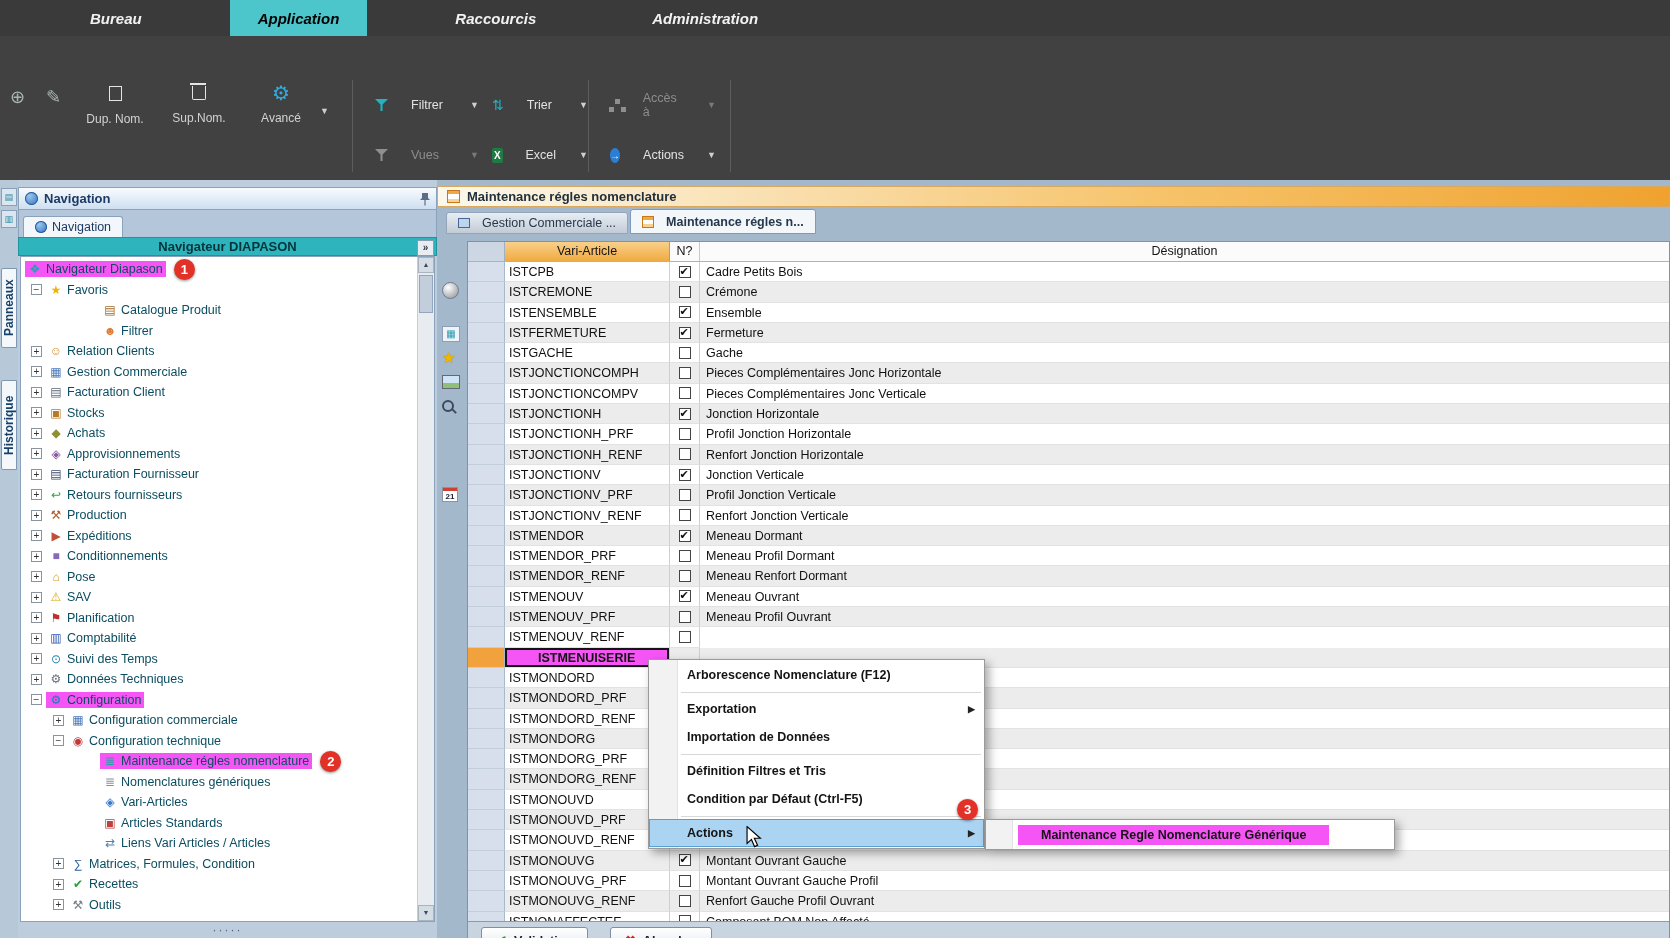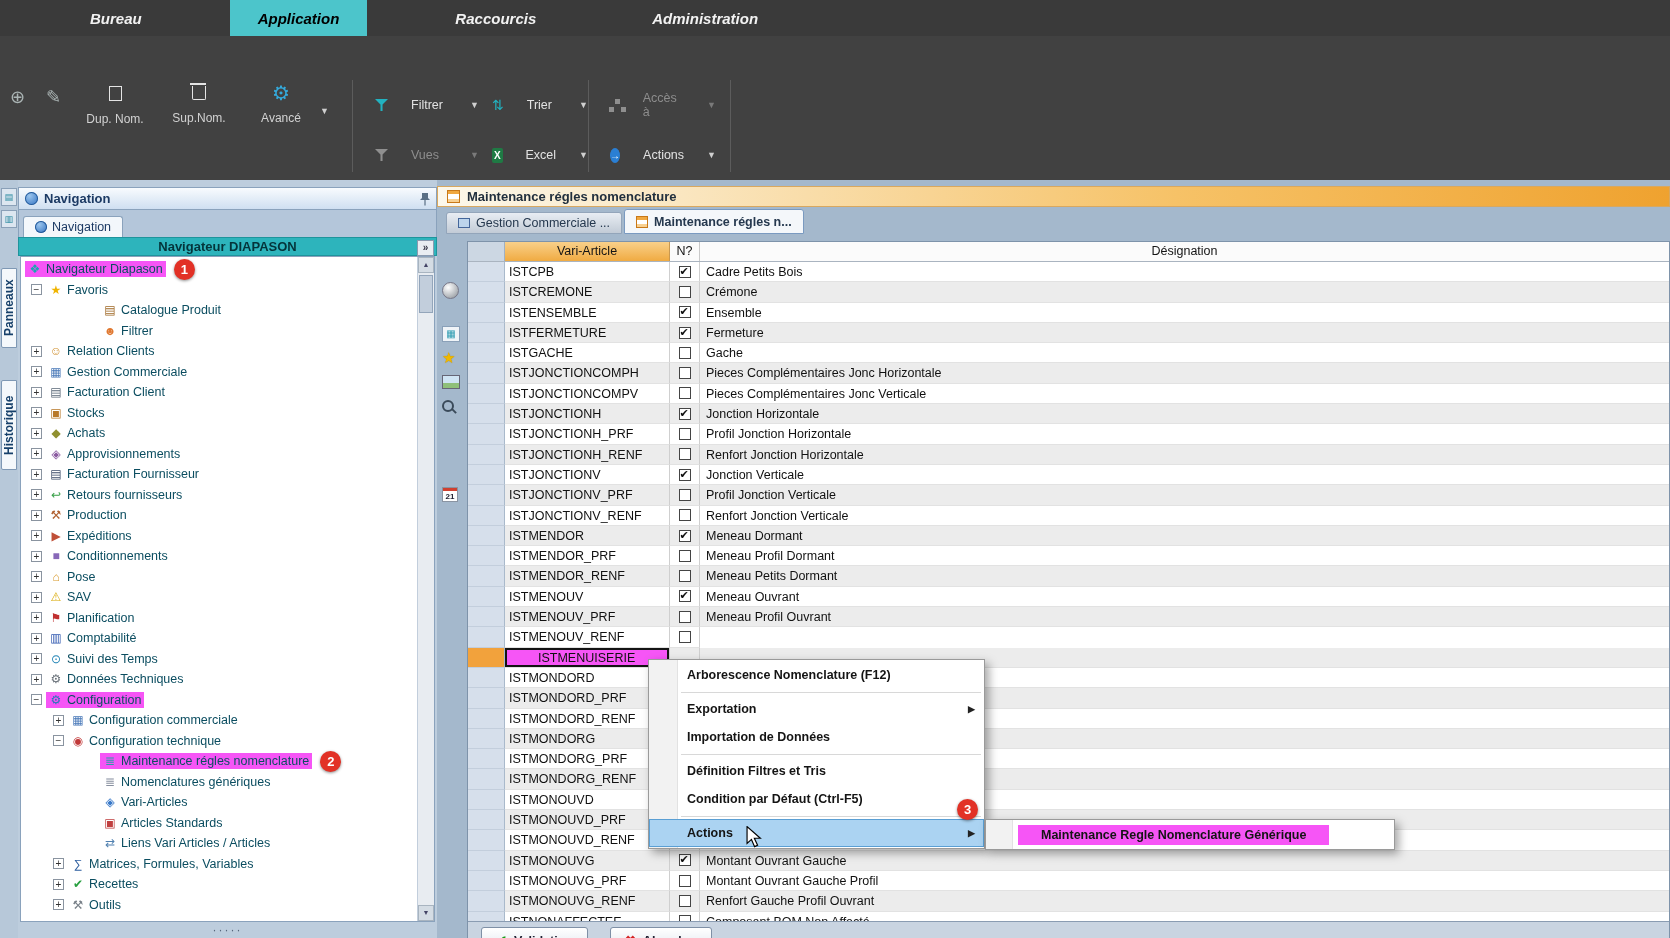--- a/index.html
+++ b/index.html
@@ -99,21 +99,21 @@
   
   #mainpanel{position:absolute;left:437px;top:180px;width:1233px;height:758px;}
   .mheader{position:absolute;left:0;top:6px;right:0;height:21px;
            background:linear-gradient(90deg,#fcf8ec,#f6c267 60%,#efa22f);
            border:1px solid #d8a860;box-sizing:border-box;display:flex;align-items:center;gap:7px;padding-left:9px;
            font-size:13px;font-weight:bold;color:#212f3d;}
   .ic-tableo{display:inline-block;width:13px;height:13px;box-sizing:border-box;background:#fff;border:1px solid #c87818;
              box-shadow:inset 0 3px 0 #f0a840, inset 0 -3px 0 #f8d090;flex:none;}
   .ic-tableo.small{width:12px;height:12px;}
   .mtabs{position:absolute;left:0;top:27px;right:0;height:27px;display:flex;align-items:flex-end;gap:2px;padding-left:9px;}
-  .dtab{display:inline-flex;align-items:center;gap:6px;height:22px;padding:0 11px;
+  .dtab{display:inline-flex;align-items:center;gap:12px;height:22px;padding:0 11px;
         background:linear-gradient(180deg,#e8edf3,#c2cbd6);border:1px solid #93a5ba;border-radius:3px 3px 0 0;
         font-size:12.5px;color:#25384e;cursor:default;box-sizing:border-box;}
   .dtab.active{height:25px;background:#f4f7fa;border-color:#7a9ac0;font-weight:bold;}
   .ic-monitor{display:inline-block;width:12px;height:10px;background:#bcd4ec;border:1px solid #44669a;box-sizing:border-box;}
   .mbody{position:absolute;left:0;top:61px;right:0;bottom:0;}
   .gutter{position:absolute;left:0;top:0;width:30px;bottom:0;}
   .gico{position:absolute;left:5px;cursor:default;}
   .ball{width:15px;height:15px;border-radius:50%;border:1px solid #778;
         background:radial-gradient(circle at 35% 30%,#ffffff,#b8bcc0 60%,#8a8e92);}
   .gstar{font-size:15px;color:#f0b800;text-shadow:0 0 1px #a07800;line-height:15px;}
@@ -135,21 +135,21 @@
   .hvari{width:165px;background:linear-gradient(180deg,#f9d08a,#f0ab42);border-right:1px solid #c89850;}
   .hn{width:30px;background:#fbfbfb;border-right:1px solid #c9c9c9;}
   .hdes{flex:1;background:#fbfbfb;}
   .trow{display:flex;height:20.3px;background:#fff;}
   .trow.alt{background:#ececec;}
   .trow>div{box-sizing:border-box;}
   .csel{width:37px;background:#d6dfeb;border-right:1px solid #a9b9cb;border-bottom:1px solid #c3cedc;}
   .trow.sel .csel{background:#f2a23c;}
   .cvari{width:165px;font-size:12.5px;color:#111;padding:0 4px;line-height:20px;border-right:1px solid #cfcfcf;
          border-bottom:1px solid #e2e2e2;white-space:nowrap;overflow:hidden;}
-  .trow.sel .cvari{background:#f655f6;box-shadow:inset 0 0 0 2px #141414;font-weight:normal;padding-left:33px;}
+  .trow.sel .cvari{background:#f655f6;box-shadow:inset 0 0 0 2px #141414;font-weight:bold;padding-left:33px;}
   .cn{width:30px;border-right:1px solid #cfcfcf;border-bottom:1px solid #e2e2e2;display:flex;align-items:center;justify-content:center;}
   .cb{width:12px;height:12px;box-sizing:border-box;border:1px solid #444;background:#fff;position:relative;cursor:default;}
   .cb.on::after{content:"✔";position:absolute;left:0;top:-2px;font-size:11px;color:#111;}
   .cdes{flex:1;font-size:12.5px;color:#111;padding-left:6px;line-height:20px;border-bottom:1px solid #e2e2e2;
         white-space:nowrap;overflow:hidden;}
   .tfoot{position:absolute;left:0;right:0;top:679px;height:80px;background:#c9d4e1;border-top:1px solid #8a9cb2;
          display:flex;gap:22px;padding:5px 0 0 13px;box-sizing:border-box;align-items:flex-start;}
   .fbtn{display:inline-flex;align-items:center;gap:7px;height:25px;padding:0 14px;
         background:linear-gradient(180deg,#ffffff,#dde4ec);border:1px solid #7f90a6;border-radius:3px;
         font-size:12.5px;font-weight:bold;color:#223;cursor:default;}
@@ -479,21 +479,21 @@
             <span class="expander ph"></span>
             <span class="tree-content">
               <span class="tree-ico" style="color: rgb(80, 128, 176);">⇄</span>
               <span class="tree-label">Liens Vari Articles / Articles</span>
             </span>
           </div>
           <div class="tree-row" style="padding-left: 32px;">
             <span class="expander">+</span>
             <span class="tree-content">
               <span class="tree-ico" style="color: rgb(48, 96, 160);">∑</span>
-              <span class="tree-label">Matrices, Formules, Variables</span>
+              <span class="tree-label">Matrices, Formules, Condition</span>
             </span>
           </div>
           <div class="tree-row" style="padding-left: 32px;">
             <span class="expander">+</span>
             <span class="tree-content">
               <span class="tree-ico" style="color: rgb(40, 160, 64);">✔</span>
               <span class="tree-label">Recettes</span>
             </span>
           </div>
           <div class="tree-row" style="padding-left: 32px;">
@@ -666,21 +666,21 @@
                 <span class="cb"></span>
               </div>
               <div class="cdes">Meneau Profil Dormant</div>
             </div>
             <div class="trow alt">
               <div class="csel"></div>
               <div class="cvari">ISTMENDOR_RENF</div>
               <div class="cn">
                 <span class="cb"></span>
               </div>
-              <div class="cdes">Meneau Petits Dormant</div>
+              <div class="cdes">Meneau Renfort Dormant</div>
             </div>
             <div class="trow">
               <div class="csel"></div>
               <div class="cvari">ISTMENOUV</div>
               <div class="cn">
                 <span class="cb on"></span>
               </div>
               <div class="cdes">Meneau Ouvrant</div>
             </div>
             <div class="trow alt">

